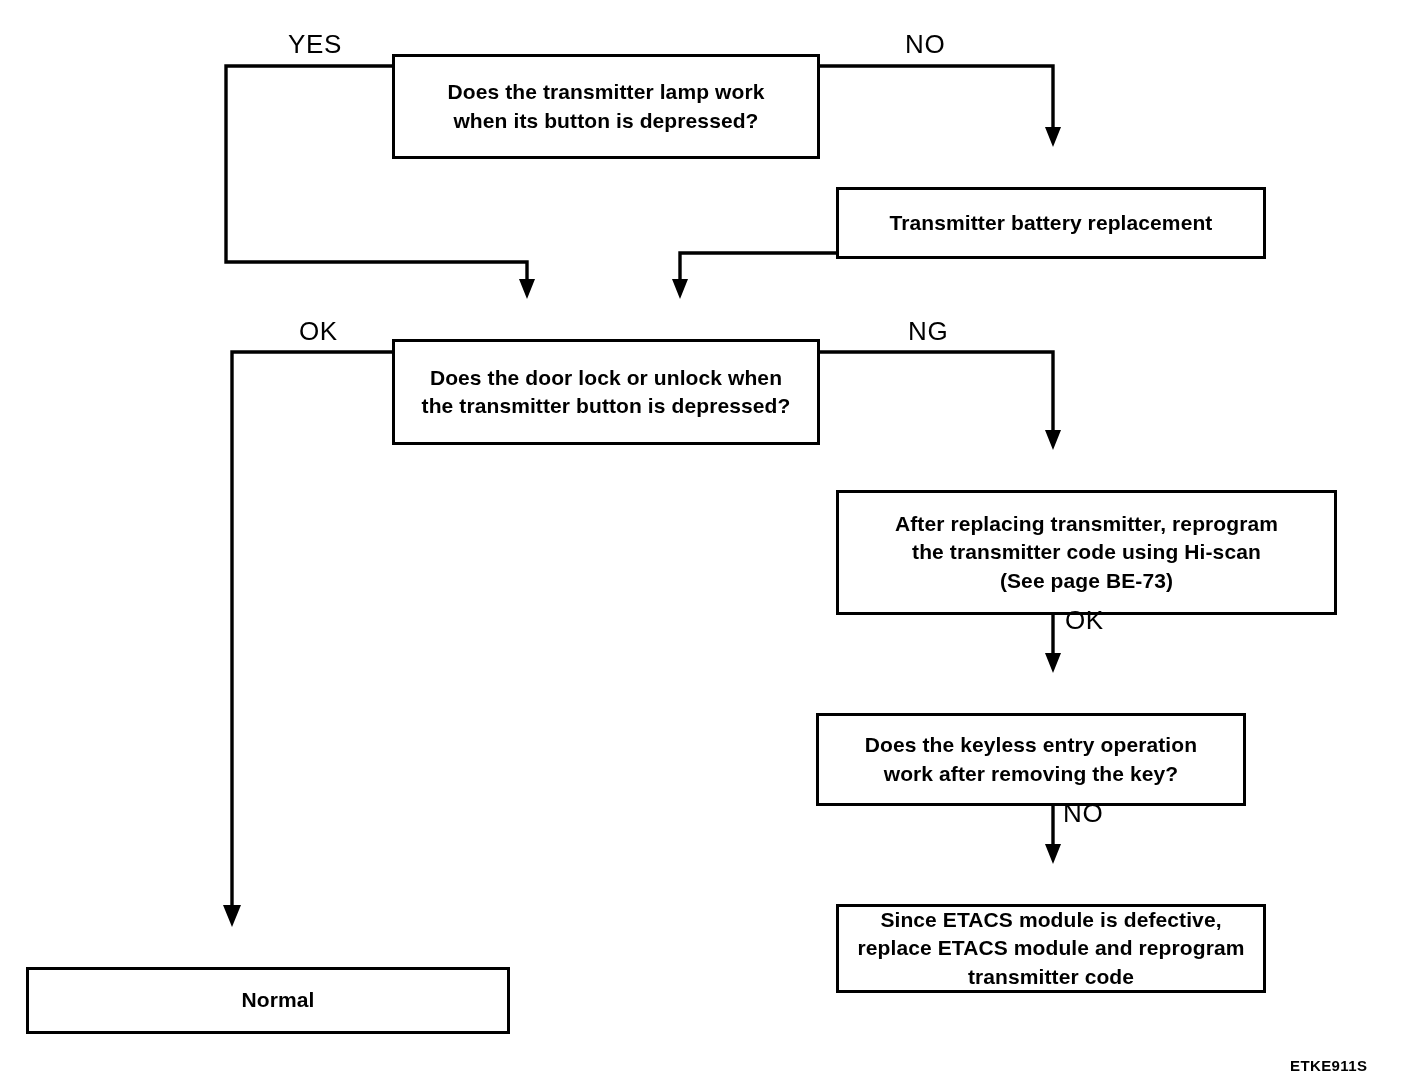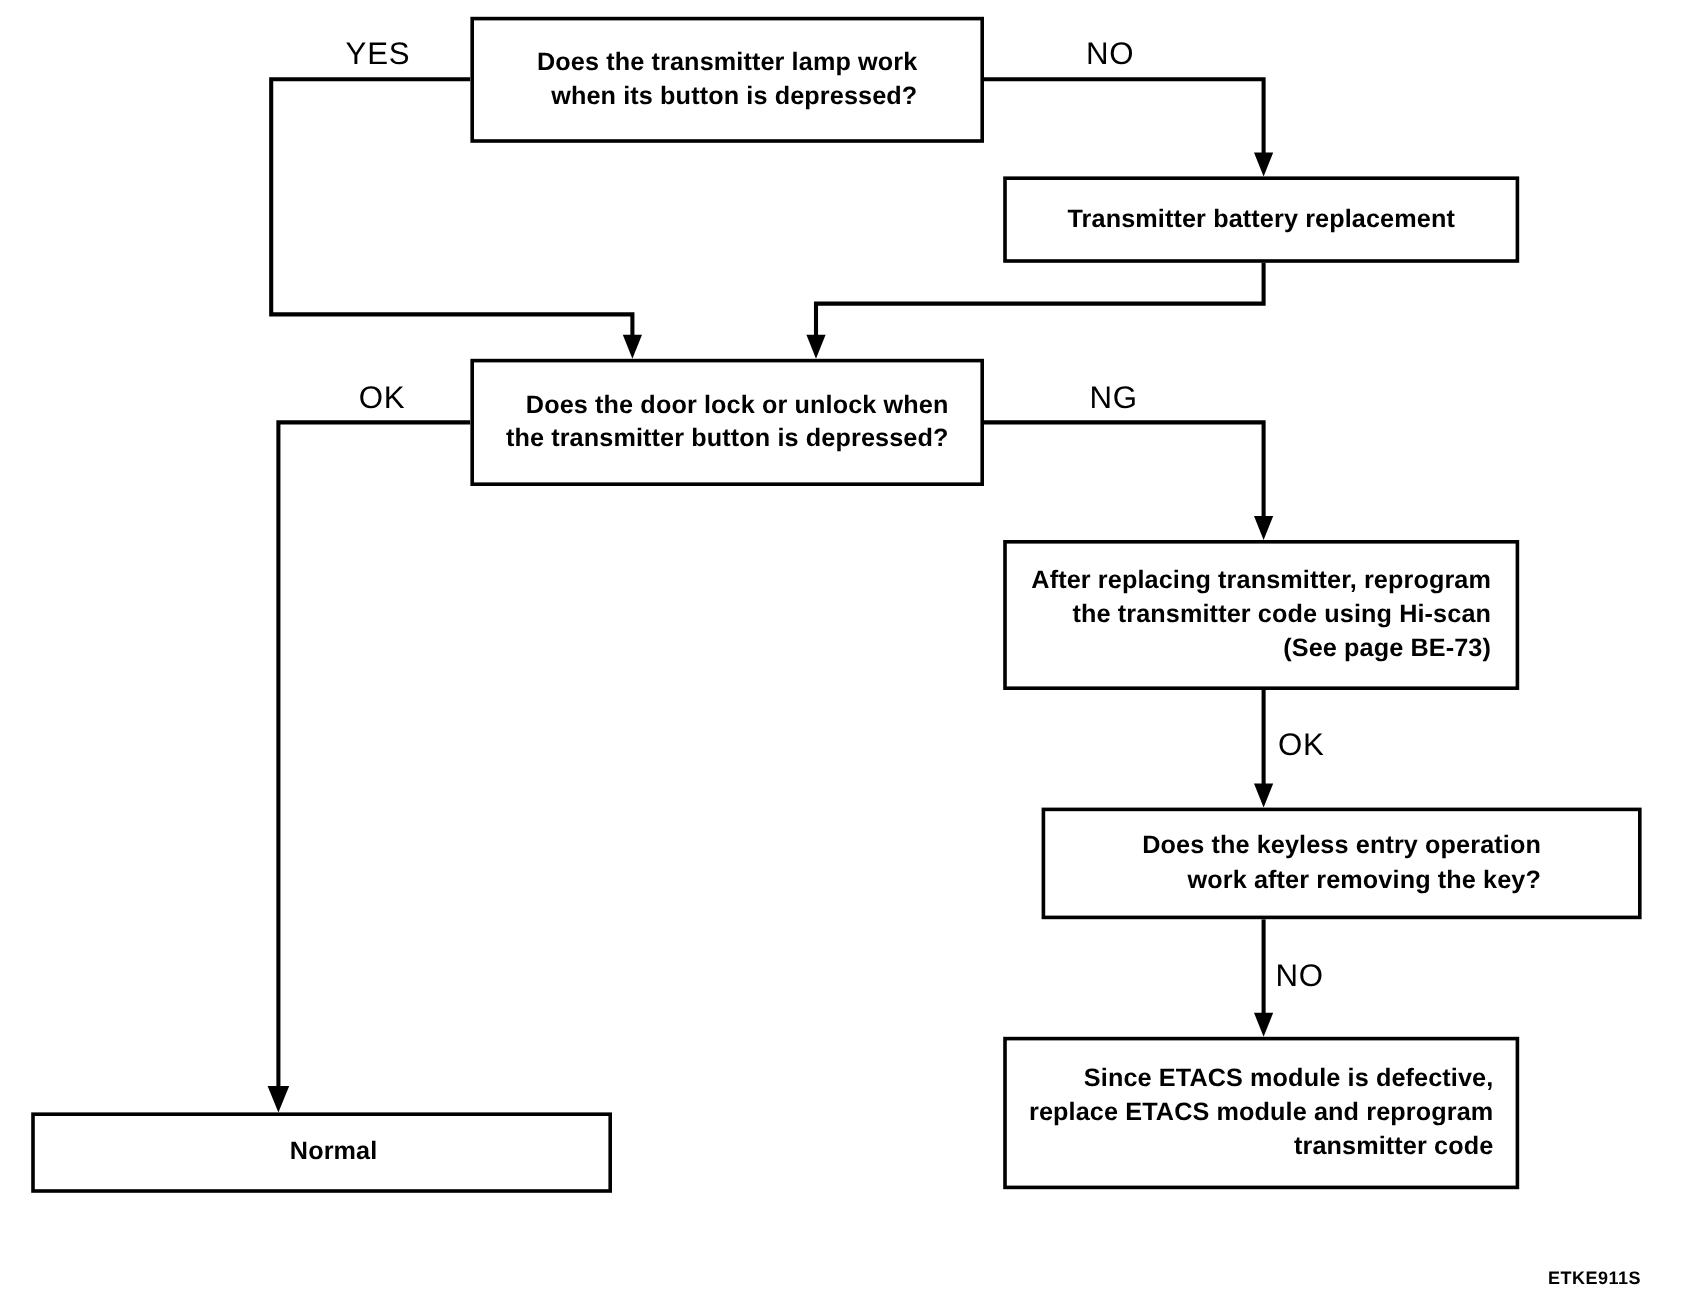--- a/index.html
+++ b/index.html
@@ -20,27 +20,28 @@
     overflow: hidden;
   }
   .node {
     position: absolute;
     border: 3px solid #000000;
     background: #ffffff;
     box-sizing: border-box;
     display: flex;
     align-items: center;
     justify-content: center;
-    text-align: right;
+    text-align: center;
     font-size: 21px;
     font-weight: 700;
     line-height: 1.35;
     letter-spacing: 0.1px;
     padding: 4px 10px;
     white-space: pre-line;
+    margin-top: 40px;
   }
   .edge-label {
     position: absolute;
     font-size: 26px;
     font-weight: 400;
     letter-spacing: 0.6px;
     white-space: nowrap;
   }
   .footer-code {
     position: absolute;
@@ -98,28 +99,28 @@
   </svg>
 
   <div class="node" style="left:392px; top:14px; width:428px; height:105px;">Does the transmitter lamp work
 when its button is depressed?</div>
 
   <div class="node" style="left:836px; top:147px; width:430px; height:72px;">Transmitter battery replacement</div>
 
   <div class="node" style="left:392px; top:299px; width:428px; height:106px;">Does the door lock or unlock when
 the transmitter button is depressed?</div>
 
-  <div class="node" style="left:836px; top:450px; width:430px; height:125px;">After replacing transmitter, reprogram
+  <div class="node" style="left:836px; top:450px; width:501px; height:125px;">After replacing transmitter, reprogram
 the transmitter code using Hi-scan
 (See page BE-73)</div>
 
-  <div class="node" style="left:868px; top:673px; width:500px; height:93px;">Does the keyless entry operation
+  <div class="node" style="left:816px; top:673px; width:430px; height:93px;">Does the keyless entry operation
 work after removing the key?</div>
 
-  <div class="node" style="left:836px; top:864px; width:430px; height:127px;">Since ETACS module is defective,
+  <div class="node" style="left:836px; top:864px; width:430px; height:89px;">Since ETACS module is defective,
 replace ETACS module and reprogram
 transmitter code</div>
 
   <div class="node" style="left:26px; top:927px; width:484px; height:67px;padding-left:30px;">Normal</div>
 
   <div class="edge-label" style="left:288px; top:29px;">YES</div>
 
   <div class="edge-label" style="left:905px; top:29px;">NO</div>
 
   <div class="edge-label" style="left:299px; top:316px;">OK</div>

